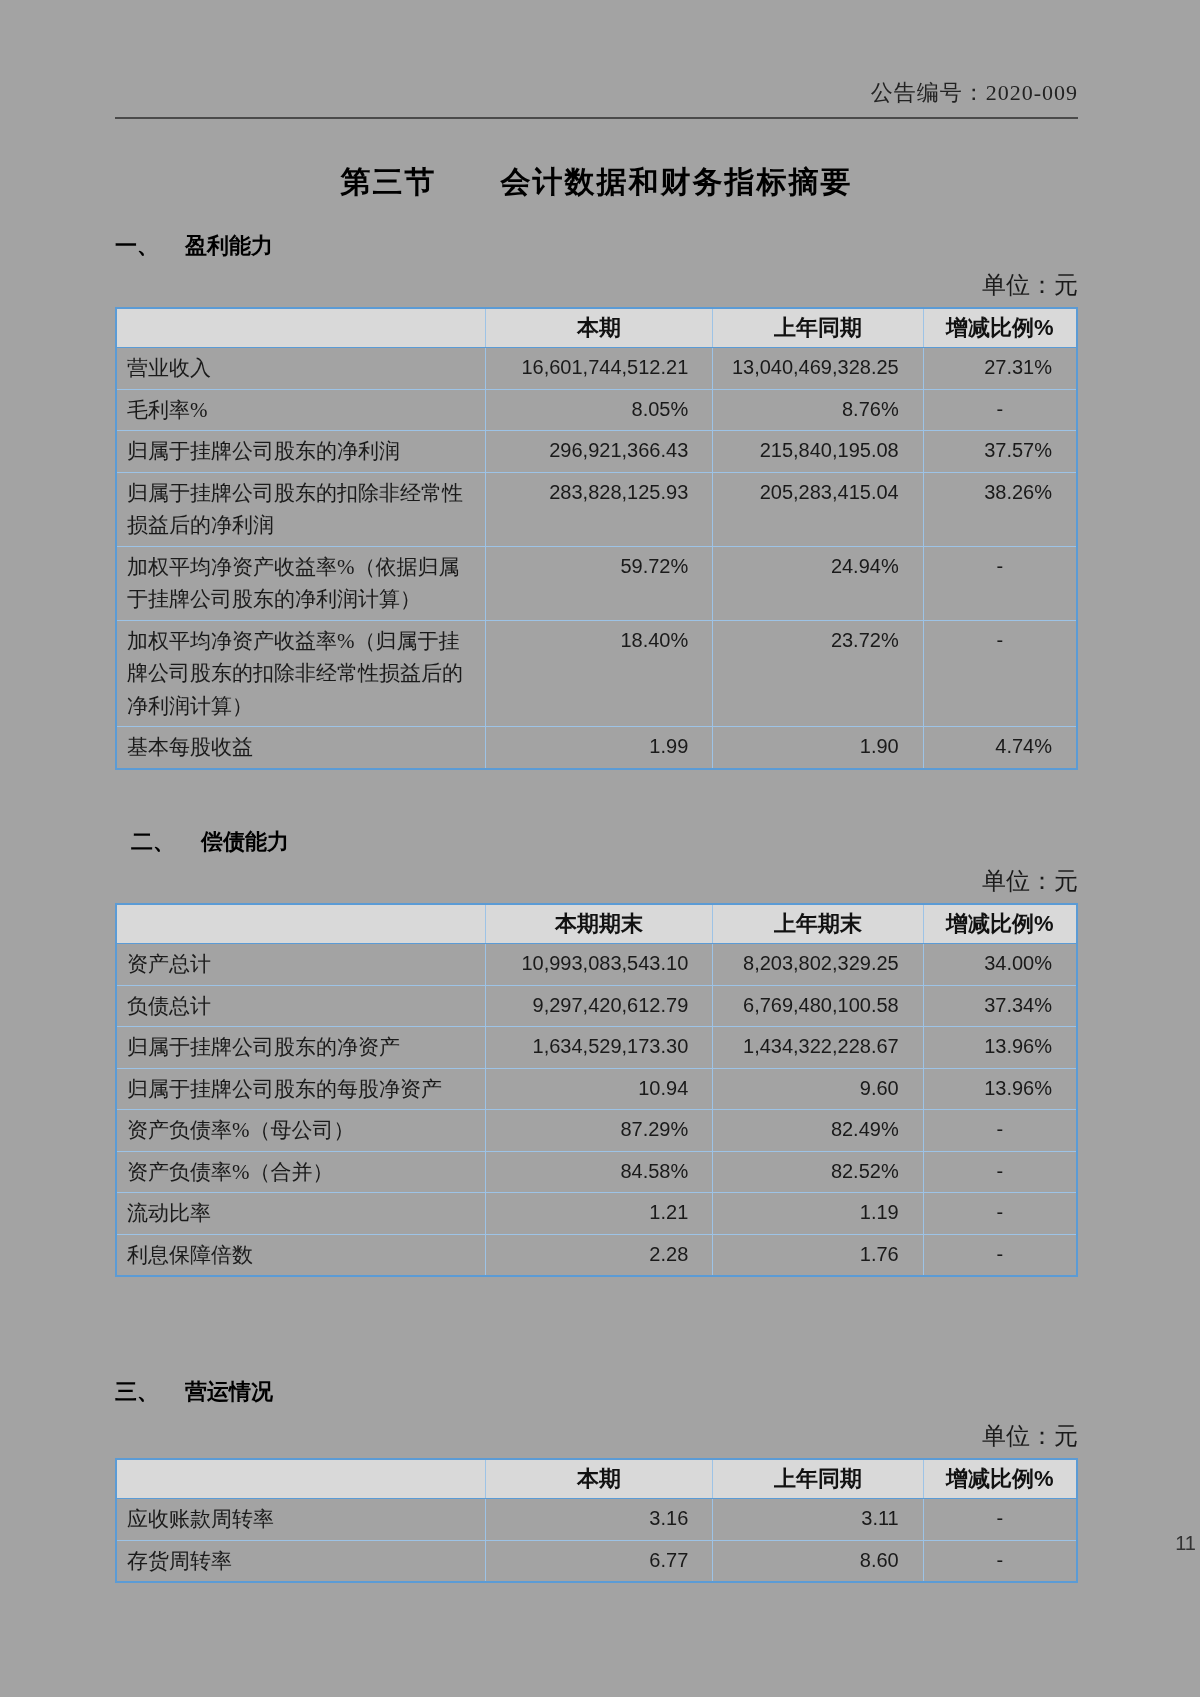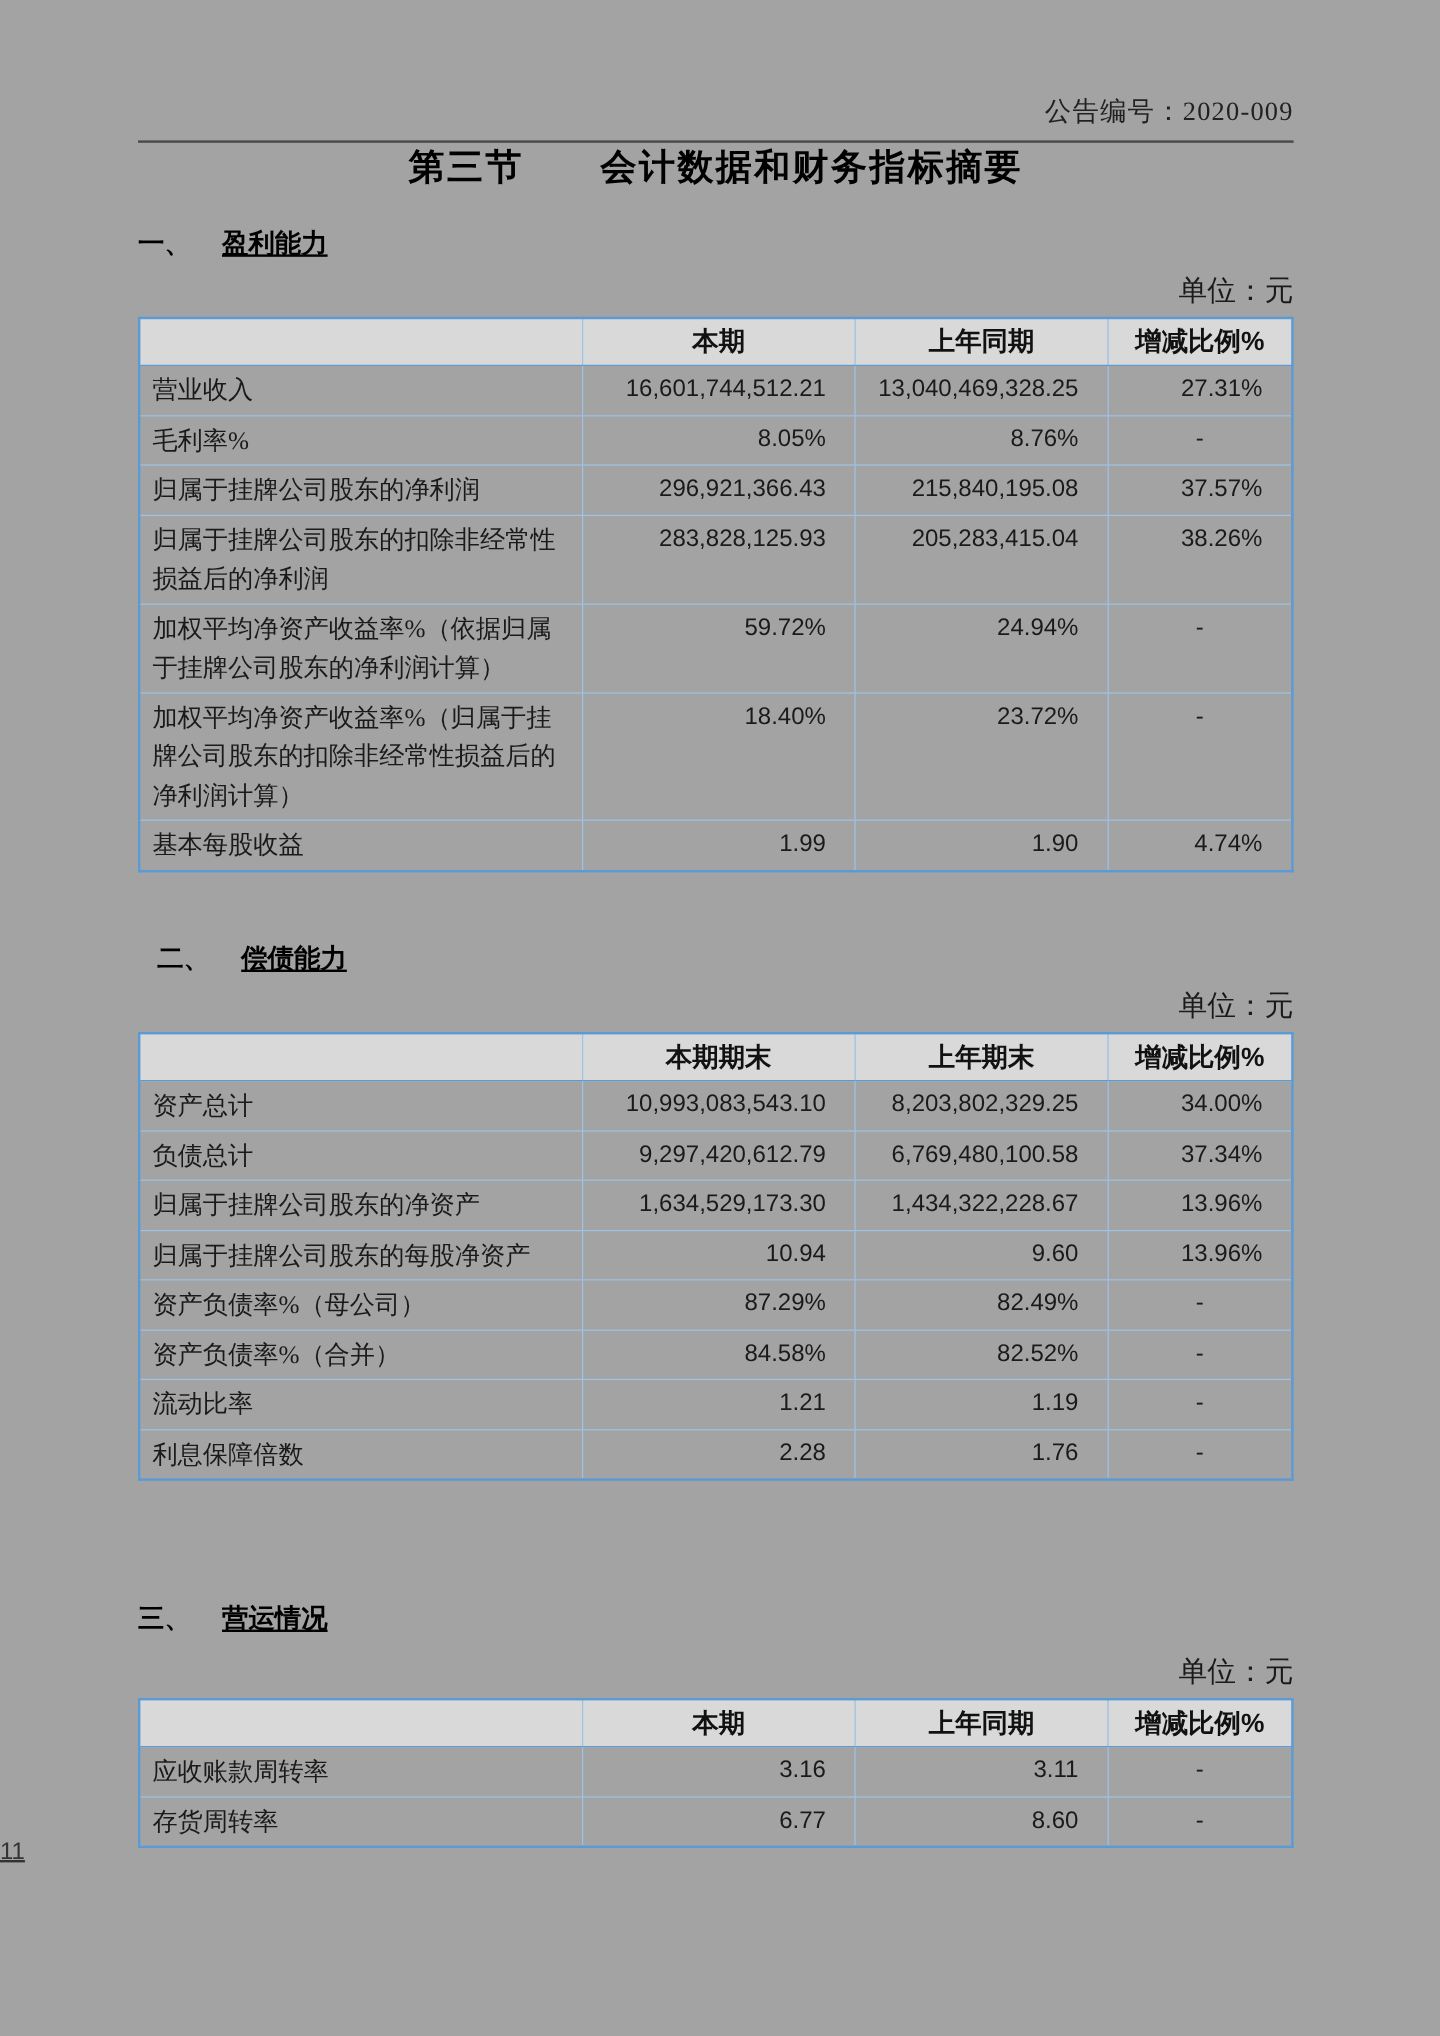--- a/index.html
+++ b/index.html
@@ -7,24 +7,24 @@
     width:1200px;height:1697px;background:#a3a3a3;box-sizing:border-box;
     padding:0 122px 0 115px;position:relative;
     font-family:"Liberation Sans","DejaVu Sans",sans-serif;color:#1a1a1a;
   }
   .announcement-no{
     padding-top:78px;text-align:right;font-size:22px;letter-spacing:1px;
     font-family:"Liberation Serif","DejaVu Serif",serif;color:#222;
   }
   .top-rule{border:none;border-top:2px solid #4a4a4a;margin:9px 0 0 0;}
   .doc-title{
-    text-align:center;font-size:30px;font-weight:bold;color:#000;
+    margin-top:43px;text-align:center;font-size:30px;font-weight:bold;color:#000;
     letter-spacing:2px;
   }
-  .section-heading{margin-top:28px;font-size:22px;font-weight:bold;color:#000;text-decoration:underline;}
+  .section-heading{margin-top:28px;font-size:22px;font-weight:bold;color:#000;}
   .section-heading .sec-no{display:inline-block;width:70px;}
   .sec2{margin-top:57px;margin-left:16px;}
   .sec3{margin-top:100px;}
   .unit-label{
     margin-top:8px;text-align:right;font-size:24px;
     font-family:"Liberation Serif","DejaVu Serif",serif;
   }
   .unit-label.u3{margin-top:13px;}
   .fin-table{
     width:100%;margin-top:6px;border-collapse:collapse;table-layout:fixed;
@@ -39,22 +39,22 @@
   .fin-table col.c1{width:23.7%;}
   .fin-table col.c2{width:21.9%;}
   .fin-table col.c3{width:16%;}
   .fin-table td{font-size:21px;padding:4px 10px;line-height:1.55;}
   .fin-table td.row-label{
     text-align:left;font-family:"Liberation Serif","DejaVu Serif",serif;
   }
   .fin-table td.num{text-align:right;padding-right:24px;font-size:20px;}
   .fin-table td.dash{text-align:center;font-size:20px;}
   .page-number{
-    position:absolute;left:0;right:16px;top:1532px;text-align:left;
-    font-size:20px;color:#333;text-decoration:underline;
+    position:absolute;left:0;right:4px;top:1532px;text-align:right;
+    font-size:20px;color:#333;
   }
 </style>
 </head>
 <body>
 
 <div class="page">
 
   <div class="announcement-no">公告编号：2020-009</div>
   <hr class="top-rule">
 

